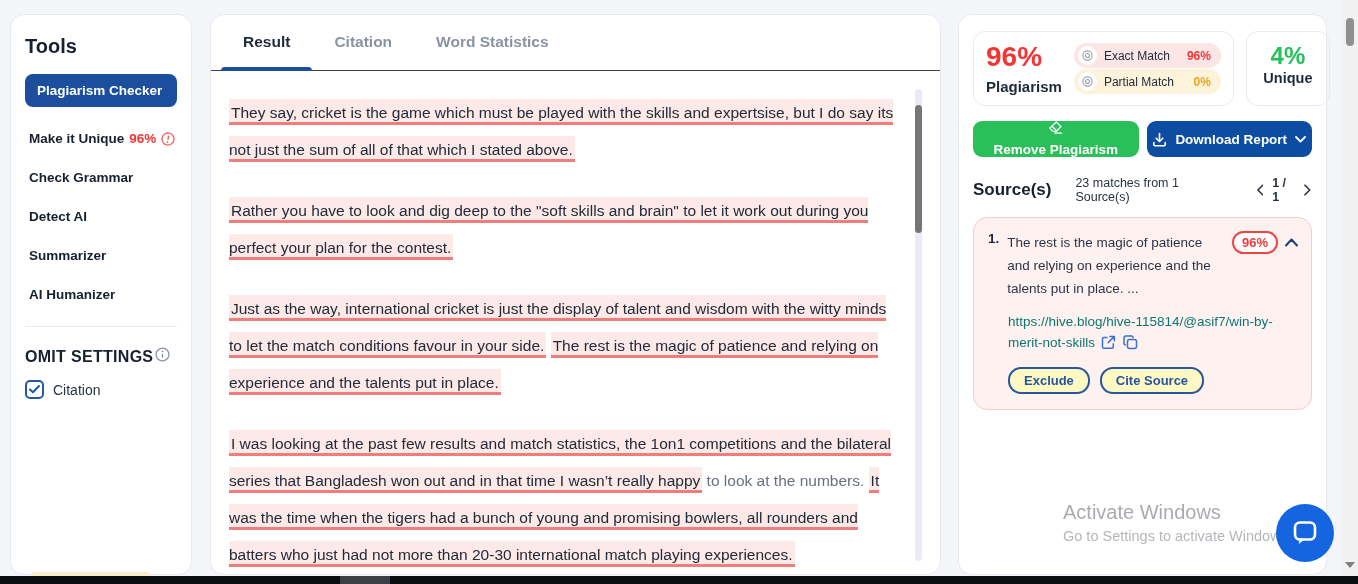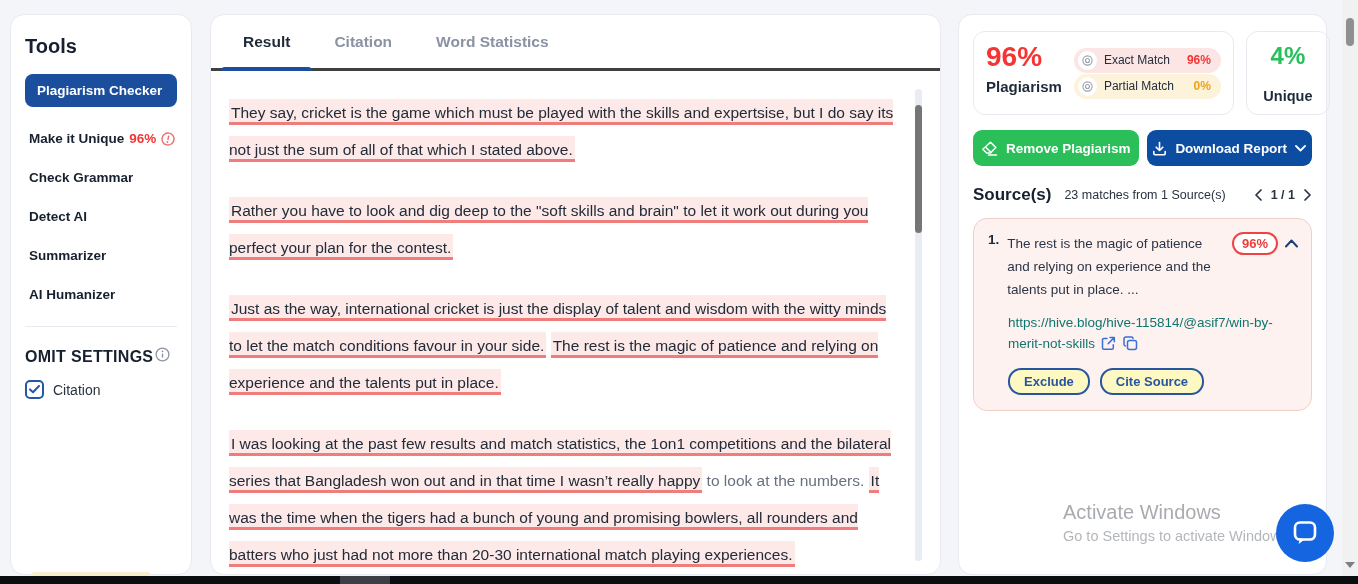--- a/index.html
+++ b/index.html
@@ -33,21 +33,21 @@
   .omit-header span { font-size:16px; font-weight:700; color:#16202e; letter-spacing:.3px; }
   .citation-row { margin-top:14px; display:flex; align-items:center; gap:9px; cursor:pointer; }
   .citation-row .label { font-size:14px; color:#2a3342; }
   .checkbox {
     width:19px; height:19px; border:2px solid #2457a7; border-radius:5px; background:#fff;
     display:inline-flex; align-items:center; justify-content:center;
   }
 
   
   .main { left:210px; top:14px; width:731px; height:561px; overflow:hidden; }
-  .tabbar { height:56px; border-bottom:3px solid #404040; display:flex; align-items:center; padding:0 10px; }
+  .tabbar { height:56px; border-bottom:1px solid #404040; display:flex; align-items:flex-end; padding:0 10px; }
   .tab {
     padding:0 22px; height:56px; display:flex; align-items:center;
     font-size:15.5px; font-weight:700; color:#8a92a3; position:relative; cursor:pointer;
   }
   .tab.active { color:#1e2a3a; }
   .tab.active::after {
     content:""; position:absolute; left:0; right:0; bottom:-1px; height:4px;
     background:#1b4f9e; border-radius:4px 4px 0 0;
   }
   .doc {
@@ -85,32 +85,32 @@
   .pill.exact { background:#fbe5e5; }
   .pill.partial { background:#fdf3da; }
   .pill .v { font-weight:700; margin-left:auto; padding-left:10px; }
   .pill.exact .v { color:#f53434; }
   .pill.partial .v { color:#efa31d; }
   .unique-card {
     border:1px solid #e7eaf1; border-radius:12px; width:84px; flex:none;
     text-align:center; padding:10px 4px;
   }
   .unique-card .value { font-size:24px; font-weight:700; color:#27c05b; }
-  .unique-card .label { font-size:14.5px; font-weight:700; color:#1e2a3a; margin-top:18px; }
+  .unique-card .label { font-size:14.5px; font-weight:700; color:#1e2a3a; margin-top:0; }
 
   .btn-row { display:flex; gap:8px; margin-top:15px; }
   .btn {
     height:36px; border:none; border-radius:9px; font-family:inherit;
     font-size:13.5px; font-weight:700; color:#fff; display:flex; align-items:center;
     justify-content:center; gap:8px; cursor:pointer; flex:1;
   }
-  .btn.green { background:#2abf58; }
+  .btn.green { background:#2abf58;flex-direction:column; }
   .btn.blue { background:#0c4da2; }
 
-  .src-header { display:flex; align-items:center; margin-top:19px; gap:13px; }
+  .src-header { display:flex; align-items:center; margin-top:19px; gap:24px; }
   .src-header .title { font-size:17px; font-weight:700; color:#16202e; }
   .src-header .summary { font-size:12.5px; color:#2a3342; }
   .pager { margin-left:auto; display:flex; align-items:center; gap:9px; color:#2a3342; }
   .pager .count { font-size:12.5px; font-weight:700; }
   .pager svg { cursor:pointer; }
 
   .src-card {
     margin-top:13px; background:#fdf2f0; border:1px solid #f3cdc8; border-radius:14px;
     padding:13px 13px 15px 14px;
   }

